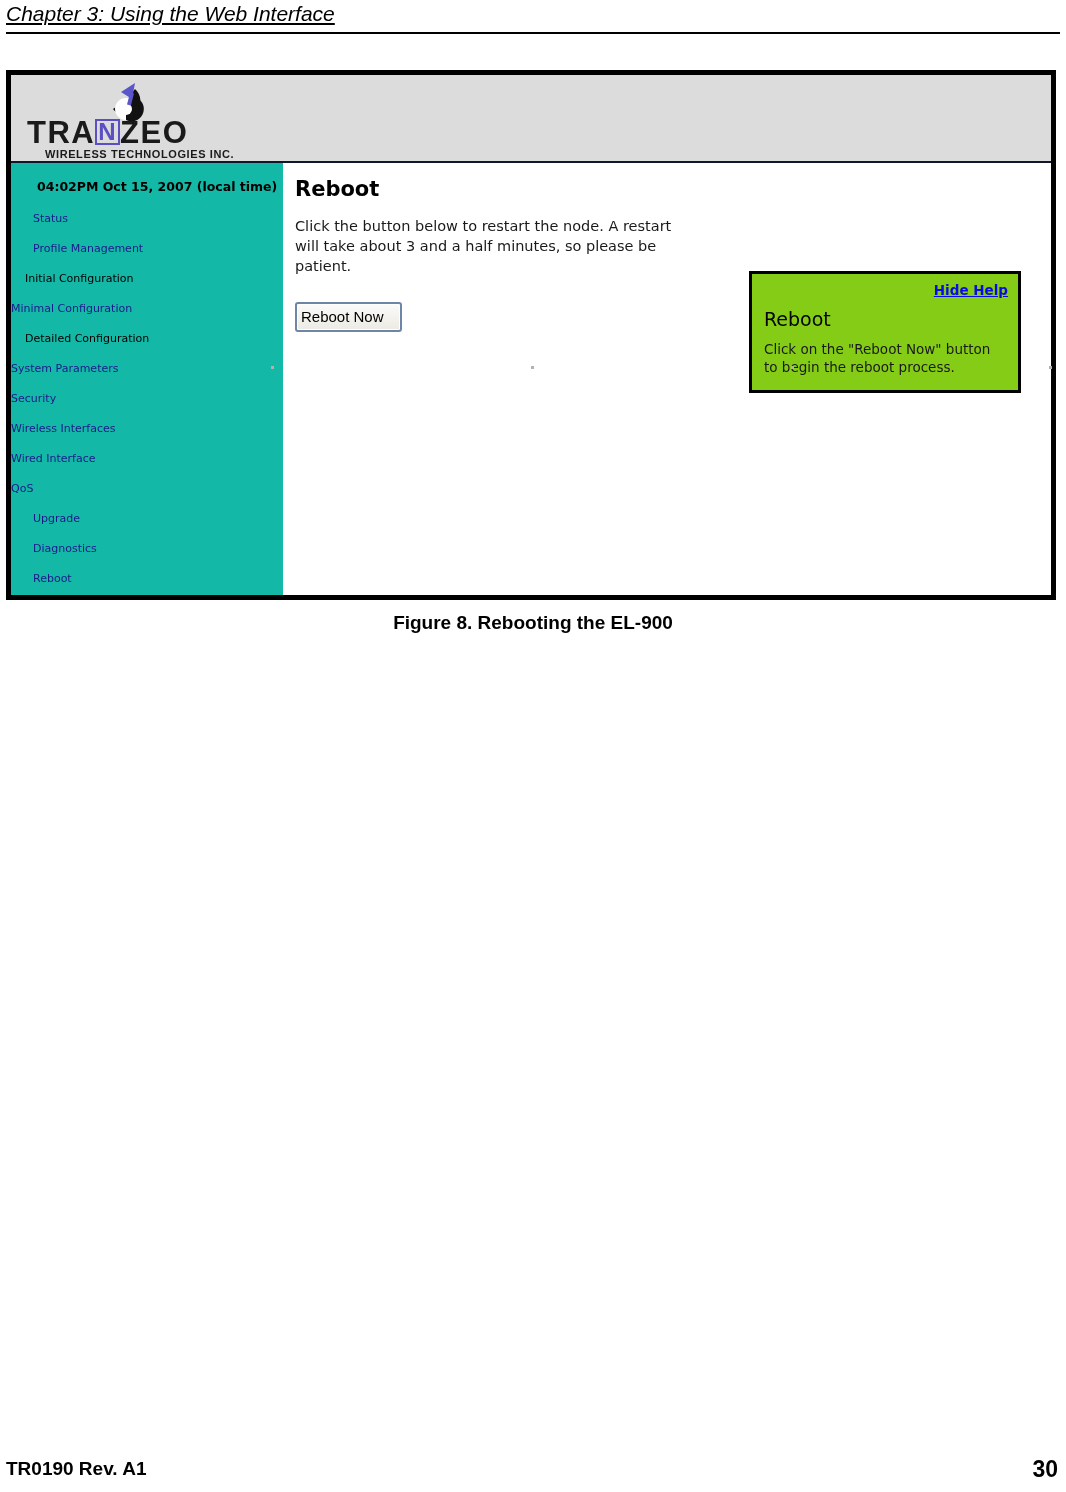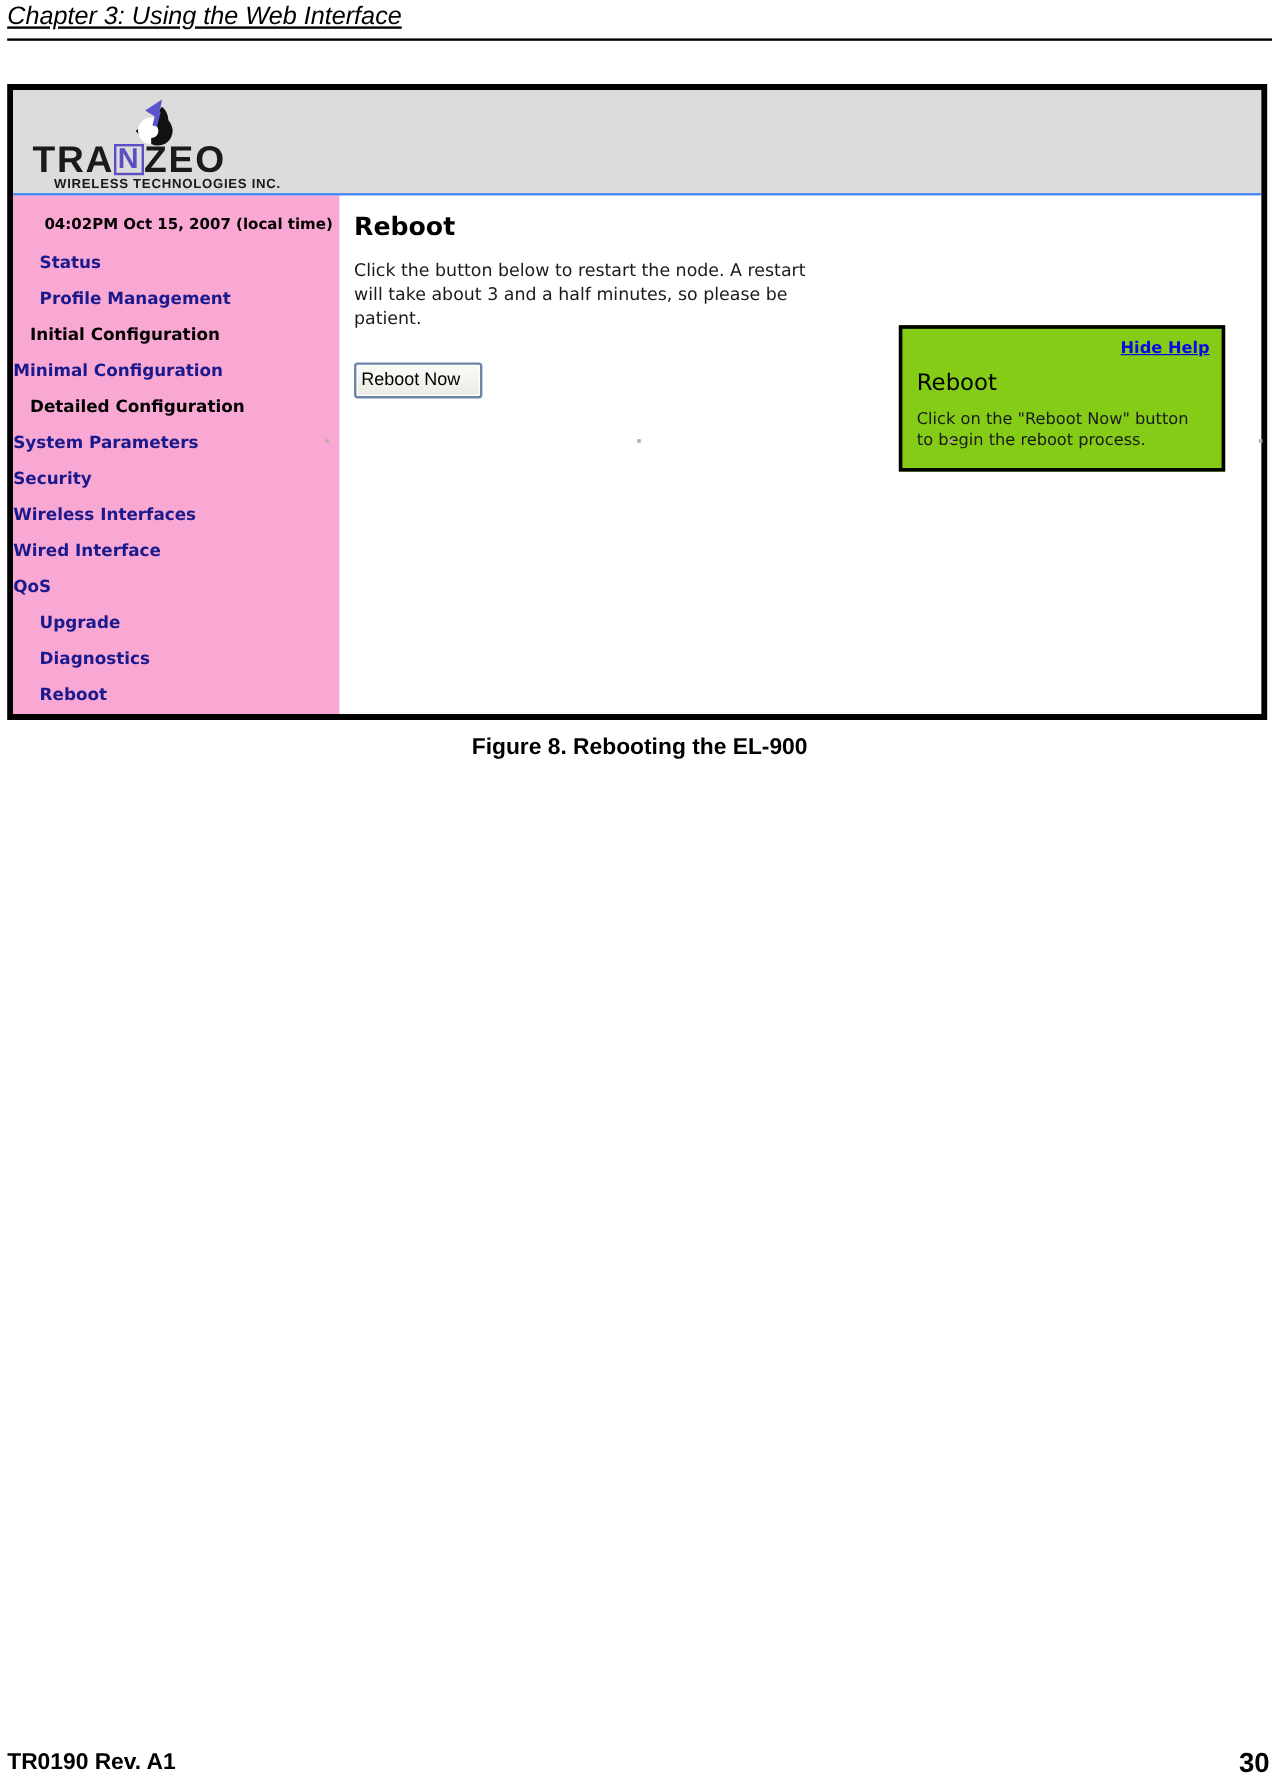--- a/index.html
+++ b/index.html
@@ -81,21 +81,21 @@
     border: 5px solid #000000;
     box-sizing: border-box;
     background: #ffffff;
   }
 
   
   .brand-band {
     position: relative;
     height: 88px;
     background: #dcdcdc;
-    border-bottom: 2px solid #3b82f6;
+    border-bottom: 2px solid #0f172a;
     box-sizing: border-box;
   }
   .logo-wrap {
     position: absolute;
     left: 16px;
     top: 2px;
     width: 220px;
     height: 84px;
   }
   .dish-icon {
@@ -141,37 +141,37 @@
   }
 
   
   .shot-body {
     position: relative;
     height: 432px;
     display: flex;
   }
   .sidebar {
     width: 272px;
-    background: #f9a8d4;
+    background: #14b8a6;
     flex: 0 0 272px;
     padding-top: 12px;
     box-sizing: border-box;
   }
   .clock {
     font-family: "DejaVu Sans", sans-serif;
     font-weight: bold;
     font-size: 12.5px;
     color: #000000;
     padding: 4px 0 10px 26px;
     white-space: nowrap;
   }
   .nav-item {
     font-family: "DejaVu Sans", sans-serif;
-    font-weight: bold;
-    font-size: 14px;
+    font-weight: normal;
+    font-size: 11px;
     line-height: 30px;
     white-space: nowrap;
     cursor: pointer;
   }
   .nav-item.lvl-link {
     color: #1a1a8c;
     padding-left: 22px;
   }
   .nav-item.lvl-head {
     color: #000000;

